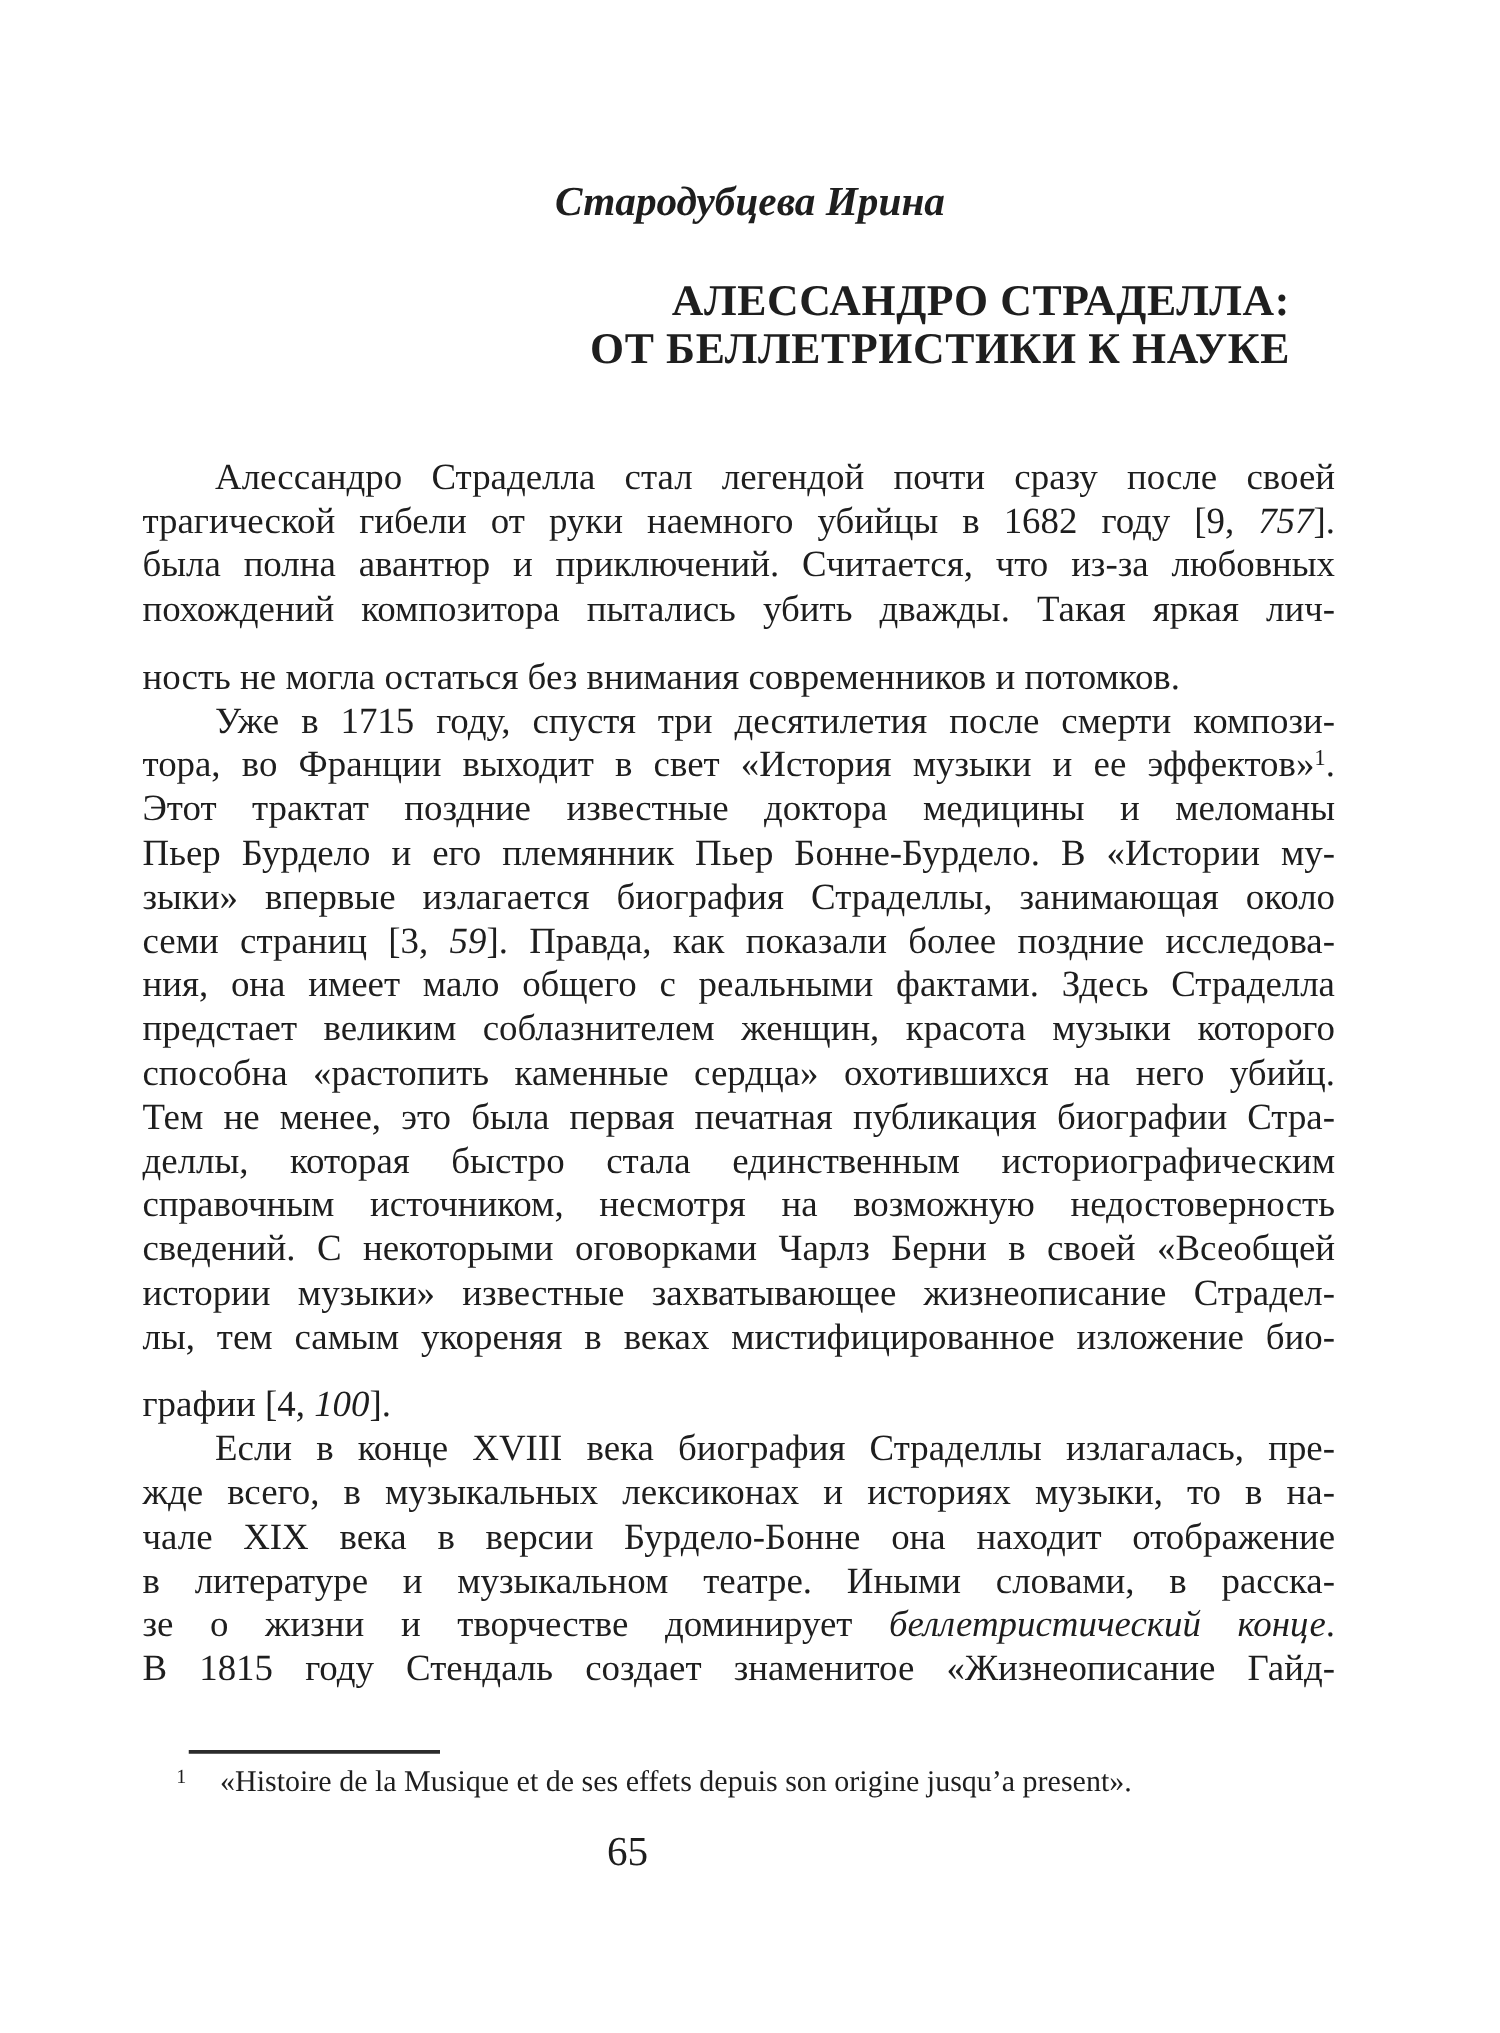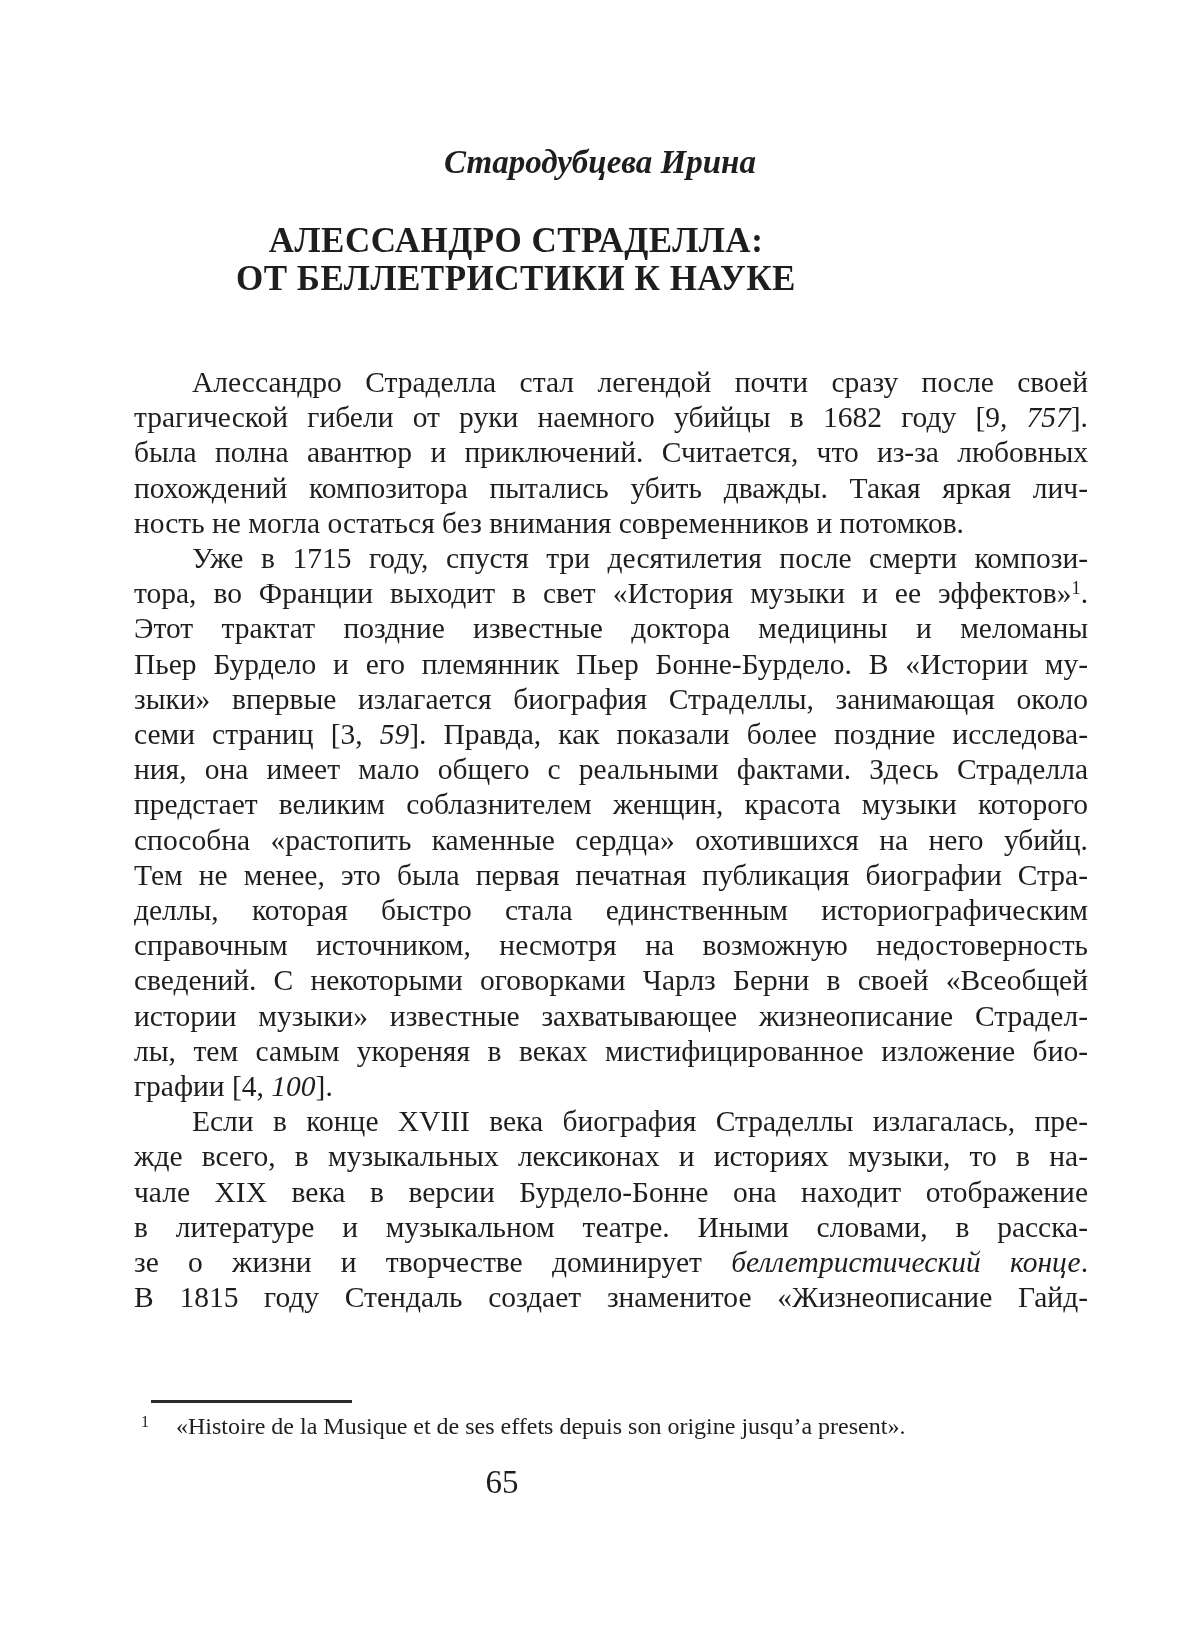--- a/index.html
+++ b/index.html
@@ -28,44 +28,45 @@
     font-size: 33px;
     line-height: 1.1;
     font-weight: bold;
     font-style: italic;
   }
   .title {
     position: absolute;
     top: 222px;
     left: 0;
     width: 1032px;
-    text-align: center;
+    text-align: right;
     font-size: 35px;
     line-height: 38px;
     font-weight: bold;
     letter-spacing: 0.5px;
   }
   .content {
     position: absolute;
     top: 365px;
-    left: 134px;
+    left: 114px;
     width: 954px;
     font-size: 29.5px;
   }
   .line {
     line-height: 35.2px;
     text-align: justify;
     text-align-last: justify;
     white-space: normal;
   }
   .line.first {
     text-indent: 58px;
   }
   .line.end {
     text-align-last: left;
+    margin-top: 19px;
   }
   .it {
     font-style: italic;
   }
   .sup {
     font-size: 0.62em;
     line-height: 0;
     position: relative;
     top: -0.48em;
   }

